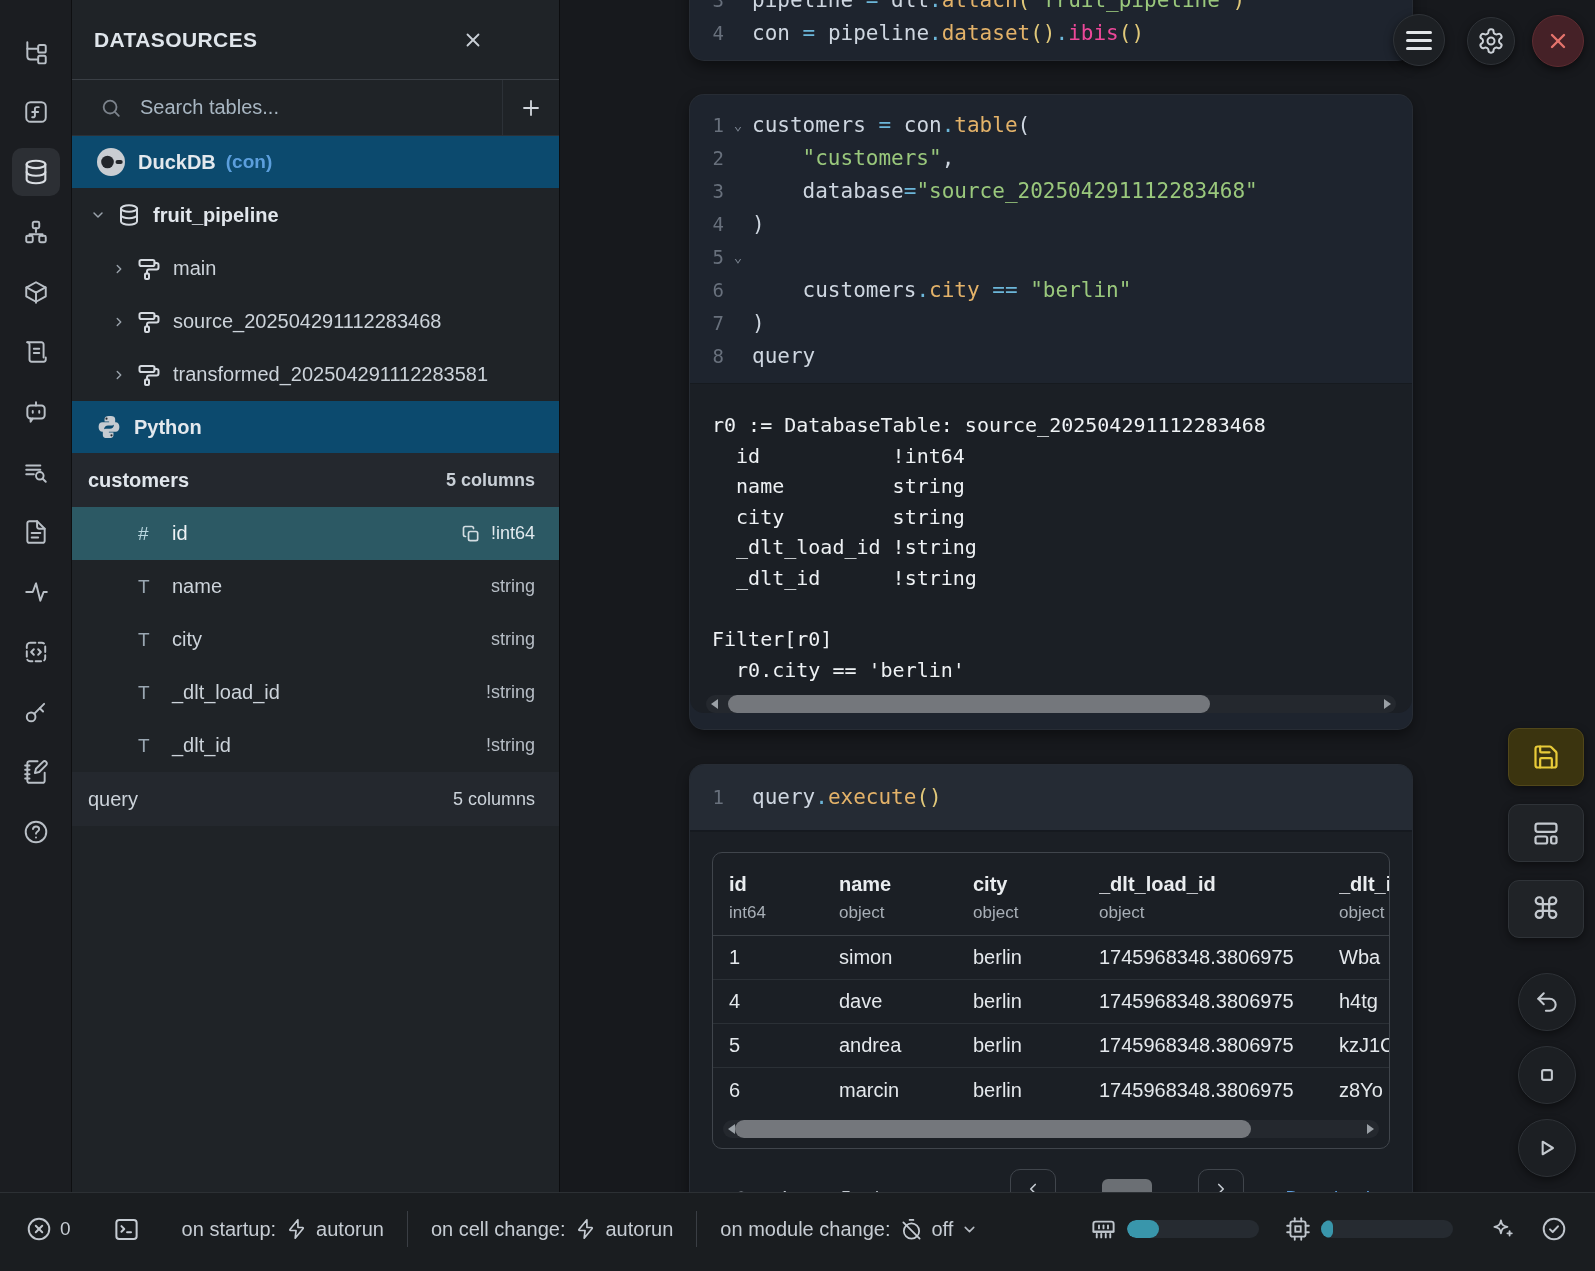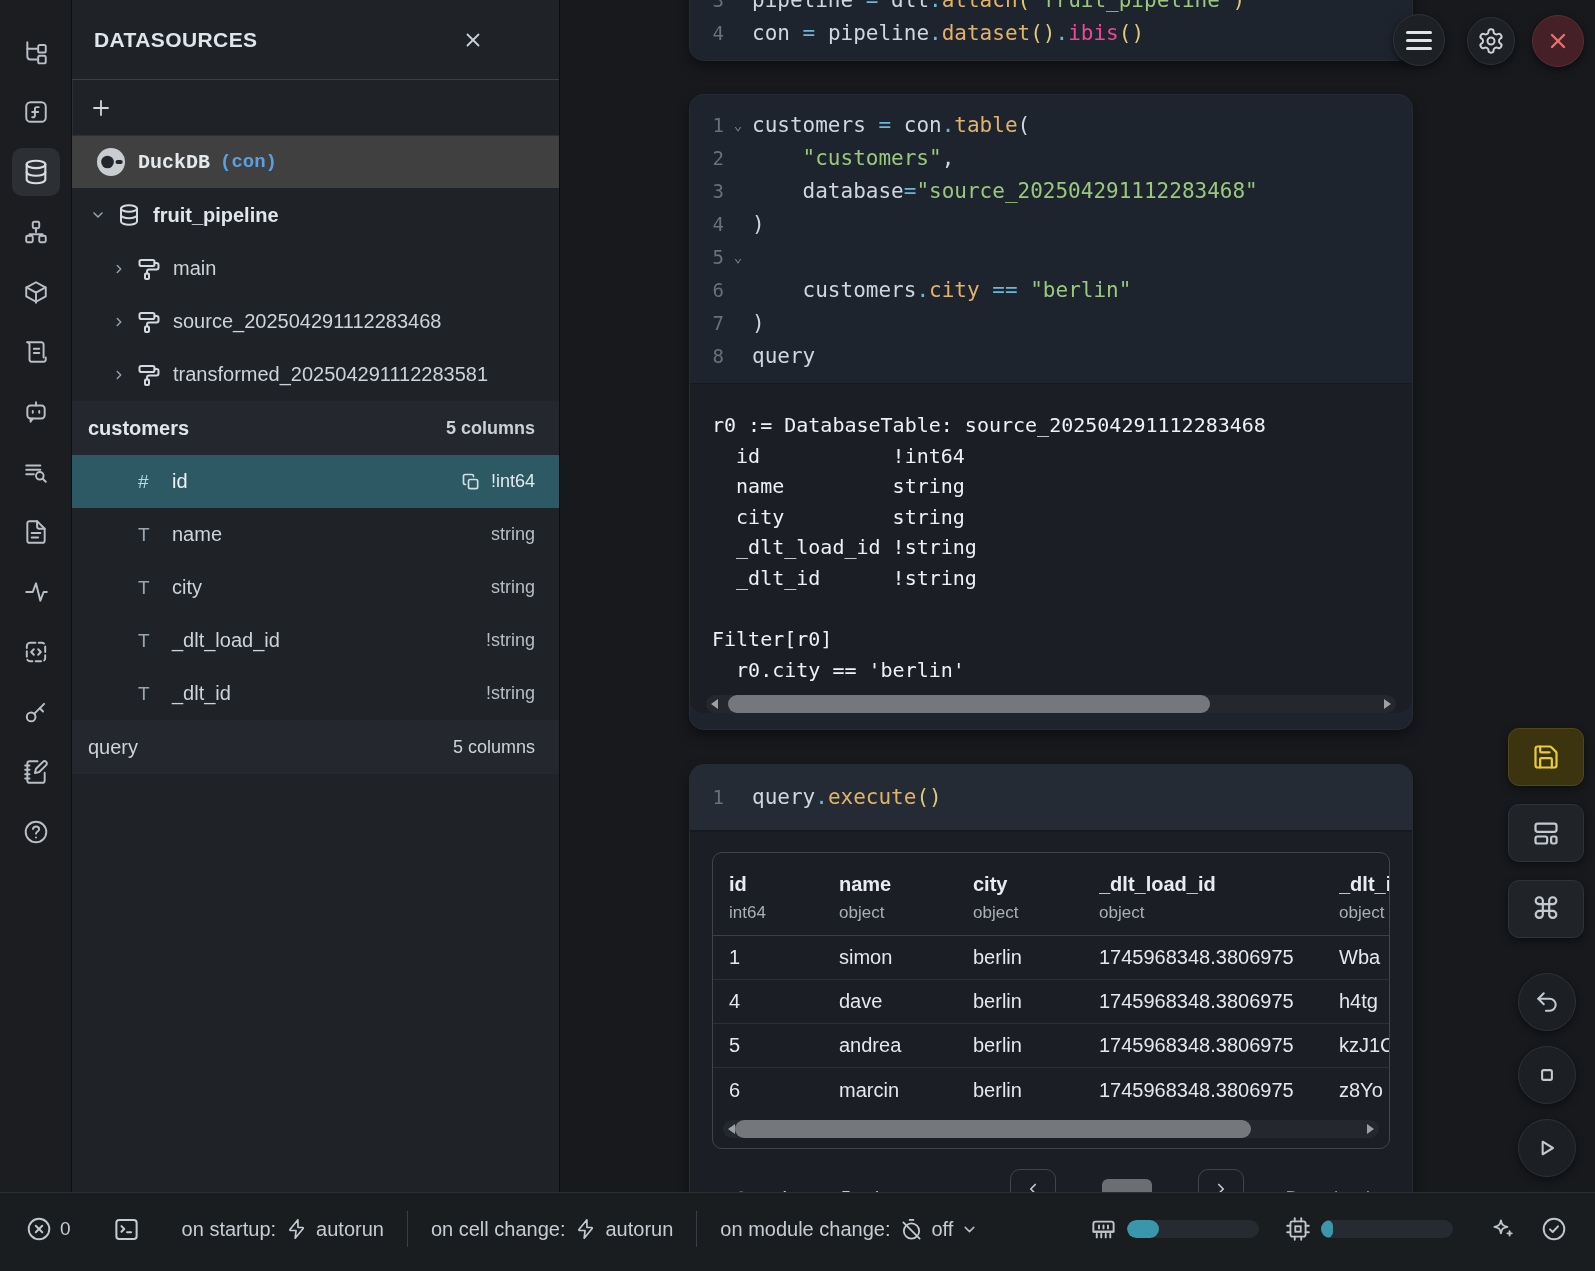--- a/index.html
+++ b/index.html
@@ -15,21 +15,21 @@
   
   .sidebar { position:absolute; left:72px; top:0; width:488px; height:1192px; background:#1f2327; border-right:1px solid #0c0d0f; z-index:3; }
   .sb-header { height:80px; display:flex; align-items:center; padding:0 75px 0 22px; border-bottom:1px solid #3a3f45; }
   .sb-title { font-size:21px; font-weight:bold; letter-spacing:.4px; color:#dfe5eb; }
   .sb-close { margin-left:auto; color:#c9cfd6; display:flex; }
   .sb-search { height:56px; display:flex; align-items:center; border-bottom:1px solid #2c3137; }
   .sb-search-main { flex:1; display:flex; align-items:center; padding-left:28px; height:100%; }
   .sb-search-icon { color:#7c838c; display:flex; }
   .sb-search-ph { margin-left:18px; font-size:20px; color:#a8b6c2; }
   .sb-add { width:57px; height:100%; border-left:1px solid #2c3137; display:flex; align-items:center; justify-content:center; color:#d2d7dd; }
-  .strip { height:52px; background:#404040; display:flex; align-items:center; padding-left:24px;font-family:Liberation Mono, monospace; }
+  .strip { height:52px; background:#0c4a6e; display:flex; align-items:center; padding-left:24px; }
   .strip-name { font-size:20px; font-weight:bold; color:#e3e8ed; margin-left:12px; }
   .strip-badge { font-size:19px; font-weight:bold; color:#5c9fdd; margin-left:10px; }
   .trow { display:flex; align-items:center; color:#ccd3da; font-size:20px; }
   .trow.db-row { height:54px; padding-left:18px; }
   .trow.schema-row { height:53px; padding-left:40px; }
   .trow .chev { color:#9aa2ab; display:flex; }
   .trow .node-icon { margin-left:11px; display:flex; color:#d5dae0; }
   .trow .node-label { margin-left:12px; }
   .trow.db-row .node-label { font-weight:bold; color:#e1e6ec; }
   .thead { height:54px; background:#24282e; display:flex; align-items:center; padding:0 24px 0 16px; }
@@ -238,20 +238,29 @@
     <div class="sb-header">
       <span class="sb-title">DATASOURCES</span>
       <span class="sb-close">
           <svg width="22" height="22" viewBox="0 0 24 24" fill="none" stroke="currentColor" stroke-width="2" stroke-linecap="round">
             <path d="M6 6l12 12"></path>
             <path d="M18 6 6 18"></path>
           </svg>
         </span>
     </div>
     <div class="sb-search">
+      <div class="sb-search-main">
+        <span class="sb-search-icon">
+            <svg width="22" height="22" viewBox="0 0 24 24" fill="none" stroke="currentColor" stroke-width="2" stroke-linecap="round">
+              <circle cx="11" cy="11" r="7"></circle>
+              <path d="m20.5 20.5-4-4"></path>
+            </svg>
+          </span>
+        <span class="sb-search-ph">Search tables...</span>
+      </div>
       <div class="sb-add">
           <svg width="24" height="24" viewBox="0 0 24 24" fill="none" stroke="currentColor" stroke-width="1.8" stroke-linecap="round">
             <path d="M12 5v14"></path>
             <path d="M5 12h14"></path>
           </svg>
         </div>
     </div>
 
     <div class="strip">
       <span>
@@ -320,20 +329,31 @@
       <span class="node-icon">
           <svg width="24" height="24" viewBox="0 0 24 24" fill="none" stroke="currentColor" stroke-width="2" stroke-linecap="round" stroke-linejoin="round">
             <rect x="2.5" y="3" width="15" height="6" rx="1.8"></rect>
             <path d="M10 16.5v-2a2 2 0 0 1 2-2h7.5a2 2 0 0 0 2-2V8a2 2 0 0 0-2-2h-2"></path>
             <rect x="8" y="16.5" width="4" height="5.5" rx="1"></rect>
           </svg>
         </span>
       <span class="node-label">transformed_202504291112283581</span>
     </div>
 
+    <div class="strip">
+      <span>
+          <svg width="26" height="26" viewBox="0 0 24 24" fill="#c6cbd1">
+            <path d="M11.9 1.8c-2.4 0-4 .9-4 2.7v2.4h4.2v.8H5.8c-1.9 0-3.4 1.3-3.4 4.3s1.5 4.4 3.4 4.4h1.7v-2.5c0-2 1.6-3.4 3.6-3.4h3.9c1.5 0 2.7-1.2 2.7-2.8V4.5c0-1.8-1.6-2.7-3.9-2.7z"></path>
+            <path d="M12.1 22.2c2.4 0 4-.9 4-2.7v-2.4h-4.2v-.8h6.3c1.9 0 3.4-1.3 3.4-4.3s-1.5-4.4-3.4-4.4h-1.7v2.5c0 2-1.6 3.4-3.6 3.4H9c-1.5 0-2.7 1.2-2.7 2.8v3.2c0 1.8 1.6 2.7 3.8 2.7z"></path>
+            <circle cx="9.7" cy="4.3" r="1" fill="#24282e"></circle>
+            <circle cx="14.3" cy="19.7" r="1" fill="#24282e"></circle>
+          </svg>
+        </span>
+      <span class="strip-name">Python</span>
+    </div>
 
     <div class="thead">
       <span class="tname">customers</span>
       <span class="tcount">5 columns</span>
     </div>
 
     <div class="crow selected">
       <span class="col-glyph">#</span>
       <span class="col-name">id</span>
       <span class="col-type">

